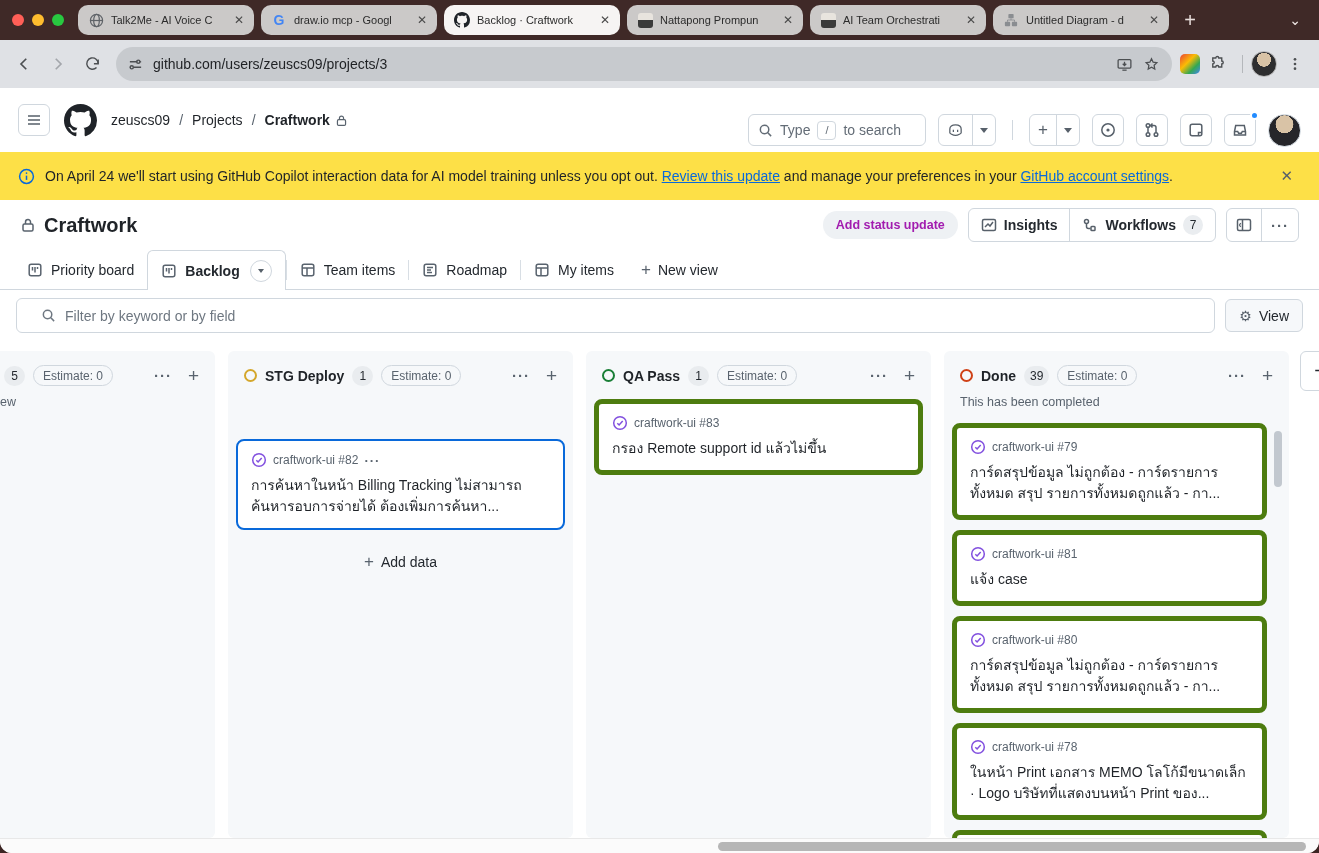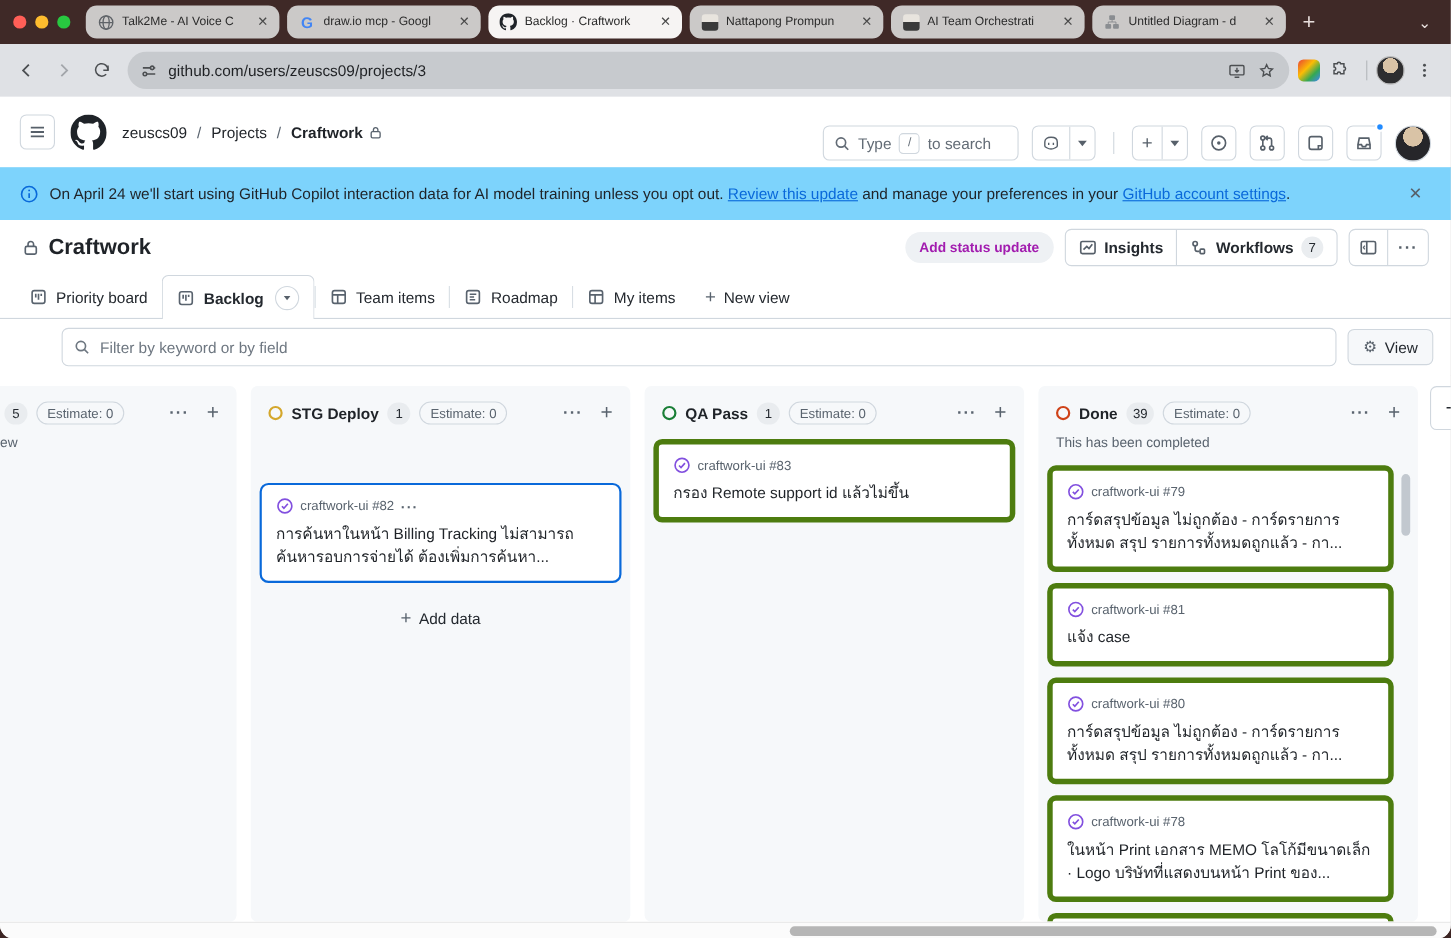--- a/index.html
+++ b/index.html
@@ -45,21 +45,21 @@
   .splitbtn { display:flex; border:1px solid #d0d7de; border-radius:6px; overflow:hidden; background:#fff; height:32px; }
   .splitbtn .seg { display:grid; place-items:center; padding:0 8px; color:#57606a; }
   .splitbtn .seg + .seg { border-left:1px solid #d0d7de; padding:0 7px; }
   .caret { width:0; height:0; border-left:4px solid transparent; border-right:4px solid transparent; border-top:5px solid #57606a; }
   .hdr-div { width:1px; height:20px; background:#d0d7de; margin:0 4px; }
   .inbox-wrap { position:relative; }
   .notif-dot { position:absolute; top:-3px; right:-3px; width:9px; height:9px; border-radius:50%; background:#218bff; border:2px solid #fff; }
   .avatar-gh { width:33px; height:33px; border-radius:50%; background:radial-gradient(circle at 50% 30%, #d9c3a6 0 33%, #26262a 34%); border:1px solid #d0d7de; flex-shrink:0; }
 
   
-  .banner { height:48px; background:#7dd3fc; display:flex; align-items:center; gap:10px; padding:0 18px; font-size:14px; color:#1f2328; flex-shrink:0; }
+  .banner { height:48px; background:#fde047; display:flex; align-items:center; gap:10px; padding:0 18px; font-size:14px; color:#1f2328; flex-shrink:0; }
   .banner a { color:#0969da; text-decoration:underline; }
   .banner .b-close { margin-left:auto; color:#57606a; font-size:15px; padding:4px 8px; }
   .info-ic { color:#0969da; flex-shrink:0; }
 
   
   .projhead { height:50px; display:flex; align-items:center; padding:0 20px; background:#fff; flex-shrink:0; }
   .proj-title { display:flex; align-items:center; gap:8px; font-size:20px; font-weight:700; color:#1f2328; }
   .ph-right { margin-left:auto; display:flex; align-items:center; gap:10px; }
   .pillbtn { height:28px; background:#eef1f4; border-radius:999px; font-size:12.5px; font-weight:600; color:#a21caf; padding:0 13px; display:flex; align-items:center; }
   .btngroup { display:flex; border:1px solid #d0d7de; border-radius:6px; background:#fff; overflow:hidden; }
@@ -73,21 +73,21 @@
   .vtab.active { border:1px solid #d0d7de; border-bottom:none; border-radius:6px 6px 0 0; background:#fff; margin-bottom:-1px; font-weight:600; height:40px; }
   .vtab-caret { width:22px; height:22px; border:1px solid #d0d7de; border-radius:50%; display:grid; place-items:center; margin-left:2px; }
   .vtab-caret .caret { border-top-width:4px; border-left-width:3.5px; border-right-width:3.5px; }
   .vsep { width:1px; height:20px; background:#d8dee4; align-self:center; }
   .vicon { color:#59636e; display:grid; place-items:center; }
   .newview { display:flex; align-items:center; gap:7px; padding:0 14px; height:39px; font-size:14px; color:#24292f; }
   .plus-g { color:#59636e; font-size:17px; }
 
   
   .filterrow { display:flex; gap:10px; padding:8px 16px; background:#fff; align-items:center; flex-shrink:0; }
-  .filterinput { flex:1; height:35px; border:1px solid #d0d7de; border-radius:6px; display:flex; align-items:center; gap:9px; padding:0 10px; color:#6e7781; font-size:14px;margin-left:40px; }
+  .filterinput { flex:1; height:35px; border:1px solid #d0d7de; border-radius:6px; display:flex; align-items:center; gap:9px; padding:0 24px; color:#6e7781; font-size:14px; }
   .viewbtn { height:33px; border:1px solid #d0d7de; border-radius:6px; background:#f6f8fa; display:flex; align-items:center; gap:7px; padding:0 13px; font-size:14px; font-weight:500; color:#24292f; }
 
   
   .board { flex:1; position:relative; background:#fff; display:flex; gap:13px; padding-top:10px; overflow:hidden; min-height:0; }
   .col { width:345px; background:#f6f8fa; border-radius:6px; display:flex; flex-direction:column; flex-shrink:0; overflow:hidden; }
   .col.partial { margin-left:-130px; }
   .colhead { display:flex; align-items:center; gap:8px; padding:14px 16px 7px; }
   .ring { width:13px; height:13px; border-radius:50%; border:2.5px solid; flex-shrink:0; }
   .colname { font-size:14px; font-weight:700; color:#1f2328; white-space:nowrap; }
   .count { min-width:21px; height:20px; padding:0 6px; background:#e9ecef; border-radius:10px; font-size:12px; color:#24292f; display:grid; place-items:center; }

